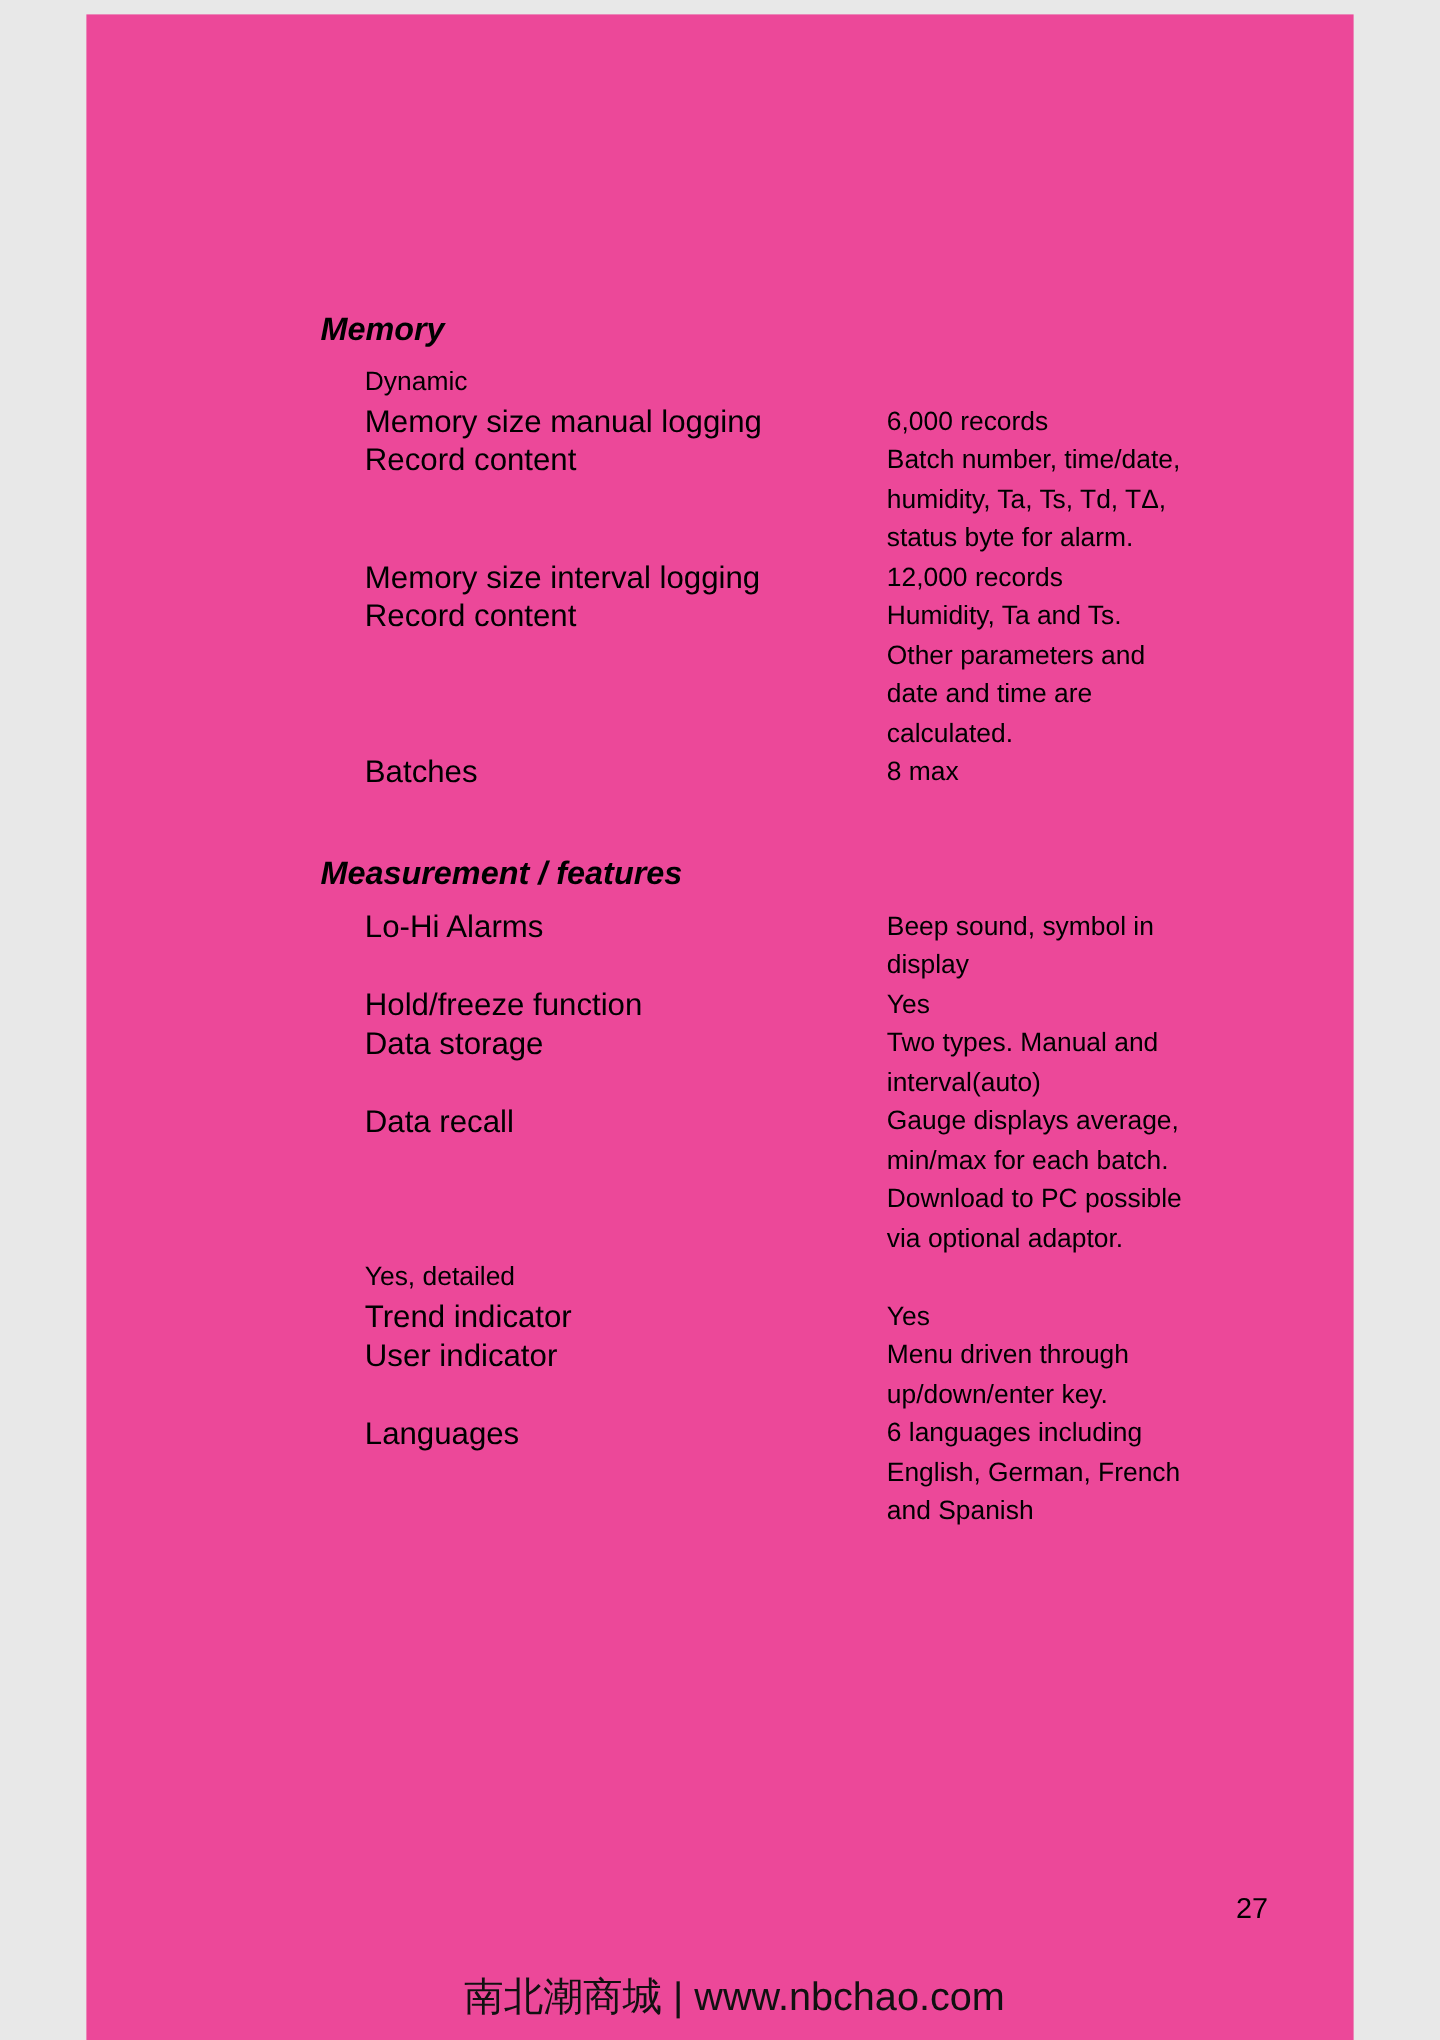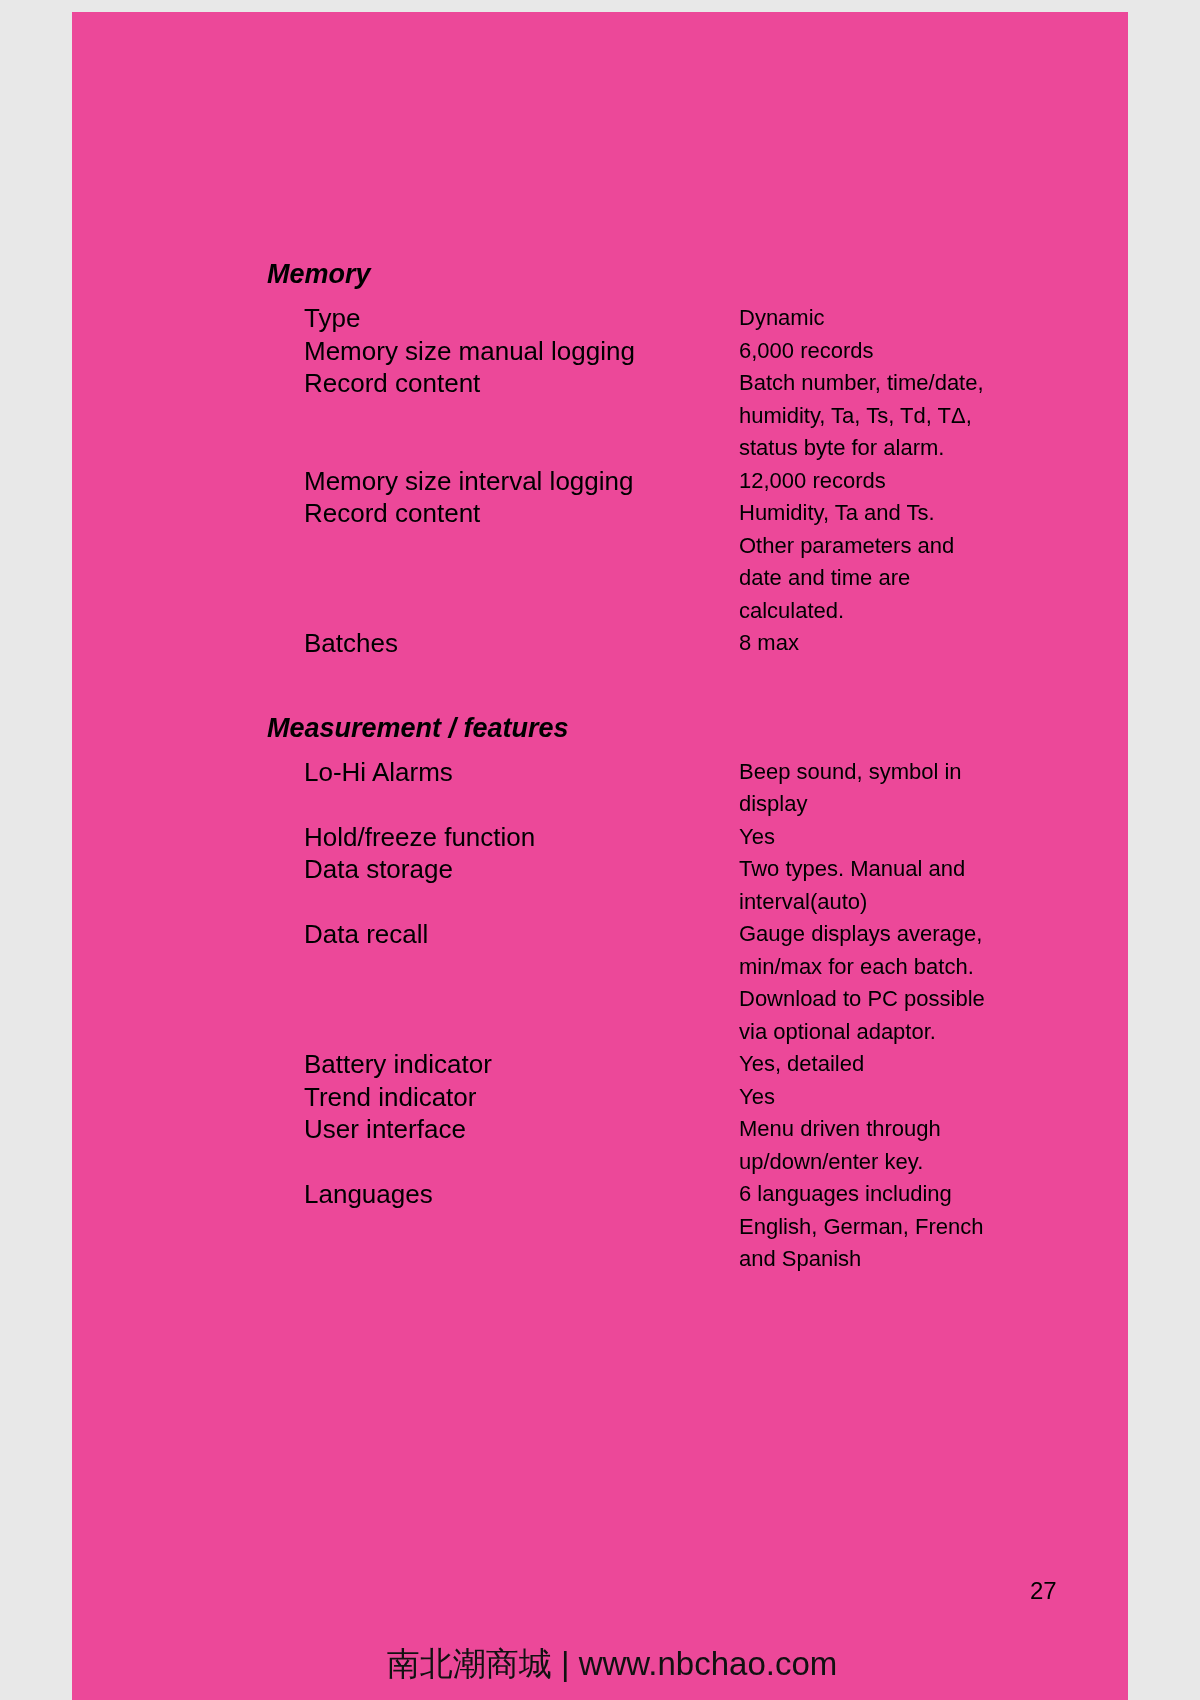--- a/index.html
+++ b/index.html
@@ -67,21 +67,20 @@
 </head>
 <body>
 
 <div class="page">
   <div class="content">
 
     <h2 class="section-heading heading-memory">Memory</h2>
 
     <div class="spec-table">
       <div class="spec-row">
-        <div class="spec-label">Type</div>
         <div class="spec-value">Dynamic</div>
       </div>
       <div class="spec-row">
         <div class="spec-label">Memory size manual logging</div>
         <div class="spec-value">6,000 records</div>
       </div>
       <div class="spec-row">
         <div class="spec-label">Record content</div>
         <div class="spec-value">Batch number, time/date,
 humidity, Ta, Ts, Td, TΔ,
@@ -122,29 +121,28 @@
 interval(auto)</div>
       </div>
       <div class="spec-row">
         <div class="spec-label">Data recall</div>
         <div class="spec-value">Gauge displays average,
 min/max for each batch.
 Download to PC possible
 via optional adaptor.</div>
       </div>
       <div class="spec-row">
-        <div class="spec-label">Battery indicator</div>
         <div class="spec-value">Yes, detailed</div>
       </div>
       <div class="spec-row">
         <div class="spec-label">Trend indicator</div>
         <div class="spec-value">Yes</div>
       </div>
       <div class="spec-row">
-        <div class="spec-label">User interface</div>
+        <div class="spec-label">User indicator</div>
         <div class="spec-value">Menu driven through
 up/down/enter key.</div>
       </div>
       <div class="spec-row">
         <div class="spec-label">Languages</div>
         <div class="spec-value">6 languages including
 English, German, French
 and Spanish</div>
       </div>
     </div>

